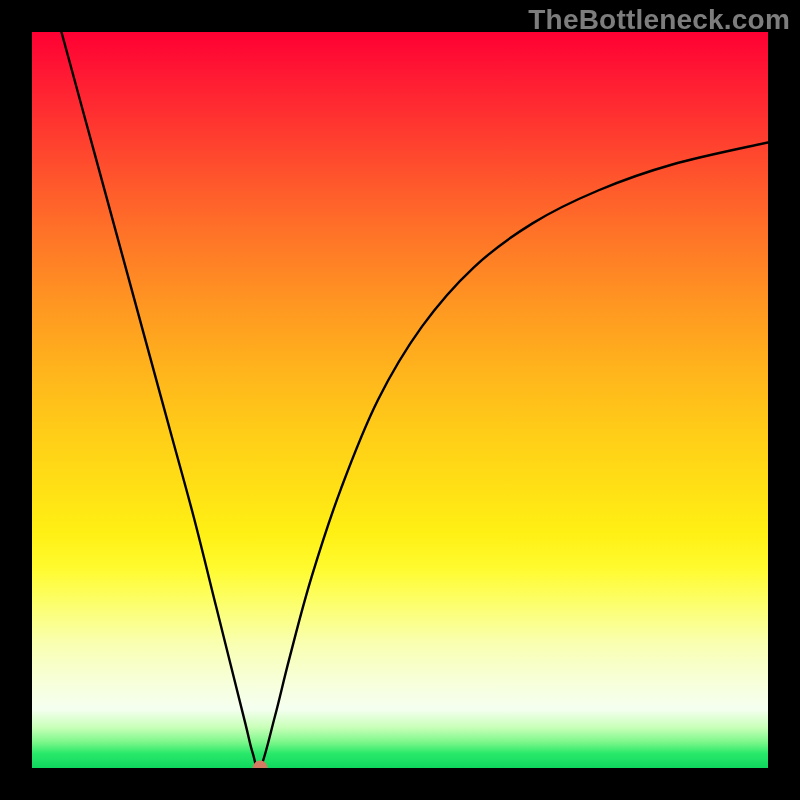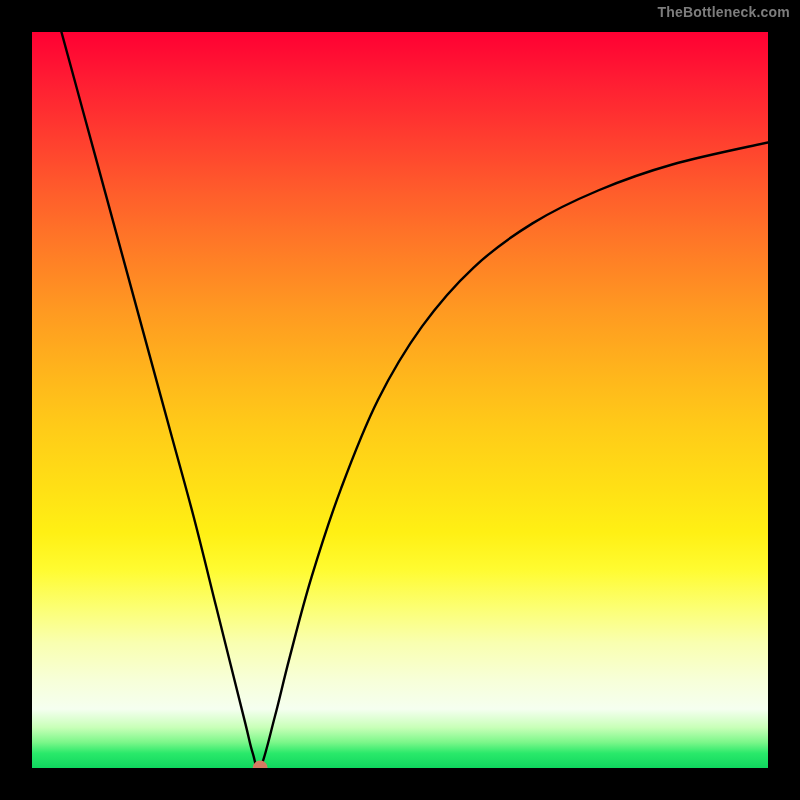--- a/index.html
+++ b/index.html
@@ -51,21 +51,21 @@
     position: absolute;
     left: 0;
     top: 0;
     width: 736px;
     height: 736px;
   }
   .watermark {
     position: absolute;
     top: 4px;
     right: 10px;
-    font-size: 14px;
+    font-size: 28px;
     font-weight: 600;
     color: #7d7d7d;
     letter-spacing: 0.2px;
     user-select: none;
   }
   .curve-path {
     fill: none;
     stroke: #000;
     stroke-width: 2.4;
     stroke-linejoin: round;

